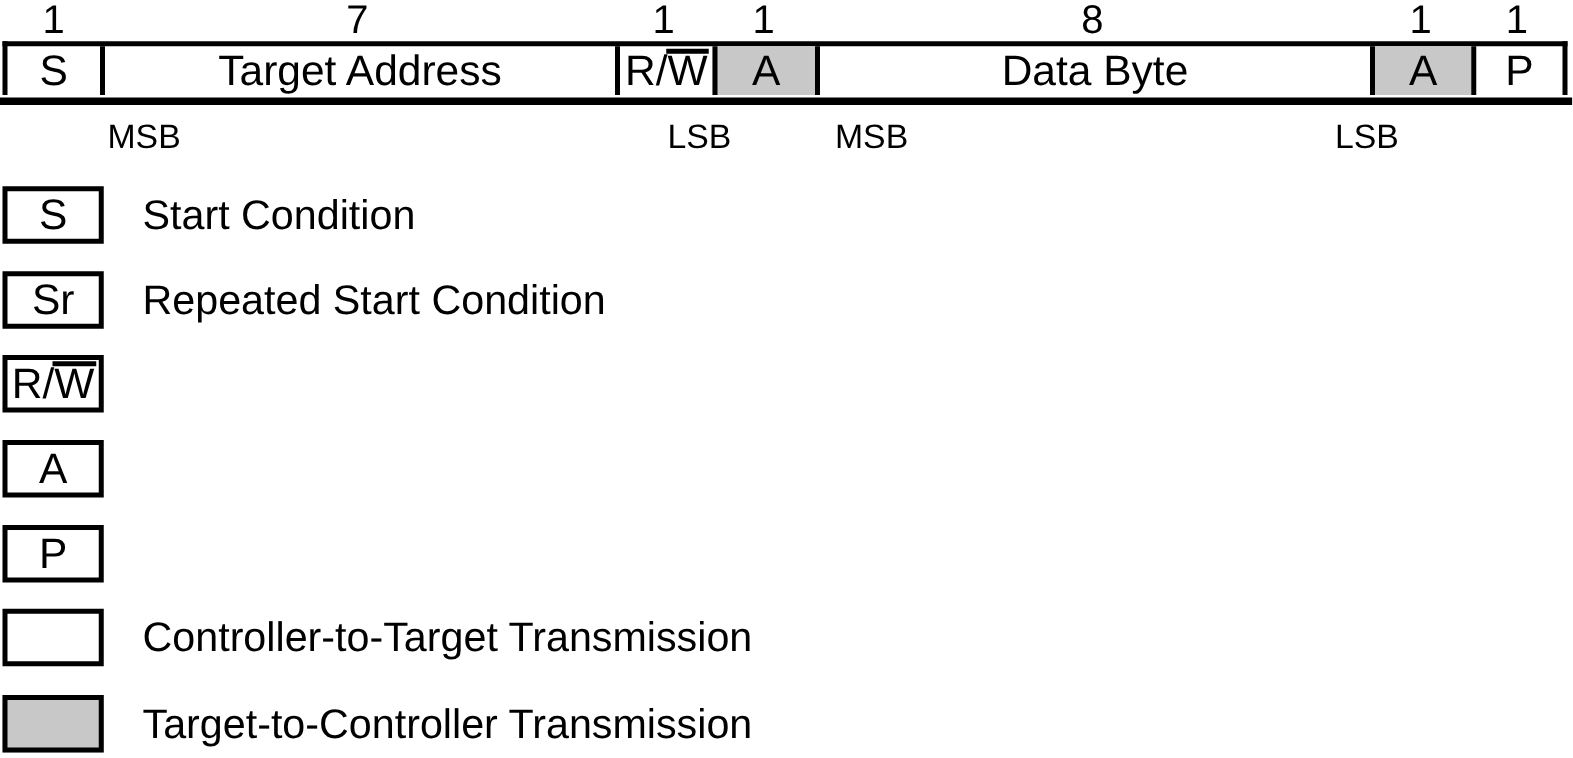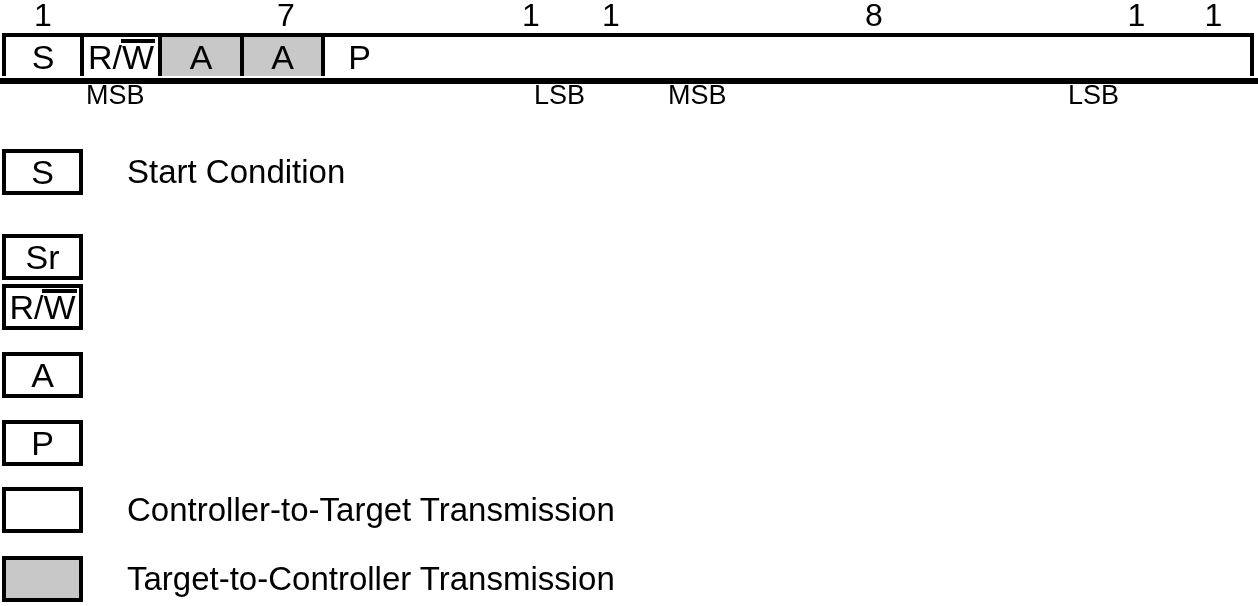--- a/index.html
+++ b/index.html
@@ -80,60 +80,60 @@
     left: -1px;
     right: -1px;
     top: -1px;
     height: 4px;
     background: #000;
   }
 
   
   .bit-marker {
     position: absolute;
-    top: 80px;
+    top: 94px;
     font-size: 27px;
     line-height: 30px;
   }
   .bm0 { left: 86px; }
   .bm1 { left: 534px; }
   .bm2 { left: 668px; }
   .bm3 { left: 1068px; }
 
   
   .legend-row {
     position: absolute;
     left: 2px;
     display: flex;
     align-items: center;
     height: 46px;
   }
   .lr0 { top: 149px; }
-  .lr1 { top: 234px; }
+  .lr1 { top: 217px; }
   .lr2 { top: 284px; }
   .lr3 { top: 352px; }
   .lr4 { top: 420px; }
   .lr5 { top: 487px; }
   .lr6 { top: 556px; }
 
   .legend-box {
     box-sizing: border-box;
     width: 81px;
     height: 46px;
     border: 4px solid #000;
     background: #fff;
     display: flex;
     align-items: center;
     justify-content: center;
     font-size: 34px;
     line-height: 34px;
     flex: 0 0 auto;
   }
   .legend-desc {
-    margin-left: 44px;
+    margin-left: 31px;
     font-size: 33px;
     line-height: 38px;
     white-space: nowrap;
   }
 </style>
 </head>
 <body>
 
 <div class="canvas">
 
@@ -144,25 +144,31 @@
     <span class="w3">1</span>
     <span class="w4">8</span>
     <span class="w5">1</span>
     <span class="w6">1</span>
   </div>
 
   <div class="frame-box">
     <div class="cell first w0">
       <span>S</span>
     </div>
+    <div class="cell w1">
+      <span>Target Address</span>
+    </div>
     <div class="cell w2">
       <span><span>R/</span><span class="ovl">W</span></span>
     </div>
     <div class="cell shaded w3" style="background: rgb(200, 200, 200);">
       <span>A</span>
+    </div>
+    <div class="cell w4">
+      <span>Data Byte</span>
     </div>
     <div class="cell shaded w5" style="background: rgb(200, 200, 200);">
       <span>A</span>
     </div>
     <div class="cell w6">
       <span>P</span>
     </div>
   </div>
 
   <div class="base-line"></div>
@@ -176,20 +182,21 @@
     <div class="legend-box">
       <span>S</span>
     </div>
     <span class="legend-desc">Start Condition</span>
   </div>
 
   <div class="legend-row lr1">
     <div class="legend-box">
       <span>Sr</span>
     </div>
+    <span class="legend-desc">Repeated Start Condition</span>
   </div>
 
   <div class="legend-row lr2">
     <div class="legend-box">
       <span><span>R/</span><span class="ovl">W</span></span>
     </div>
   </div>
 
   <div class="legend-row lr3">
     <div class="legend-box">

